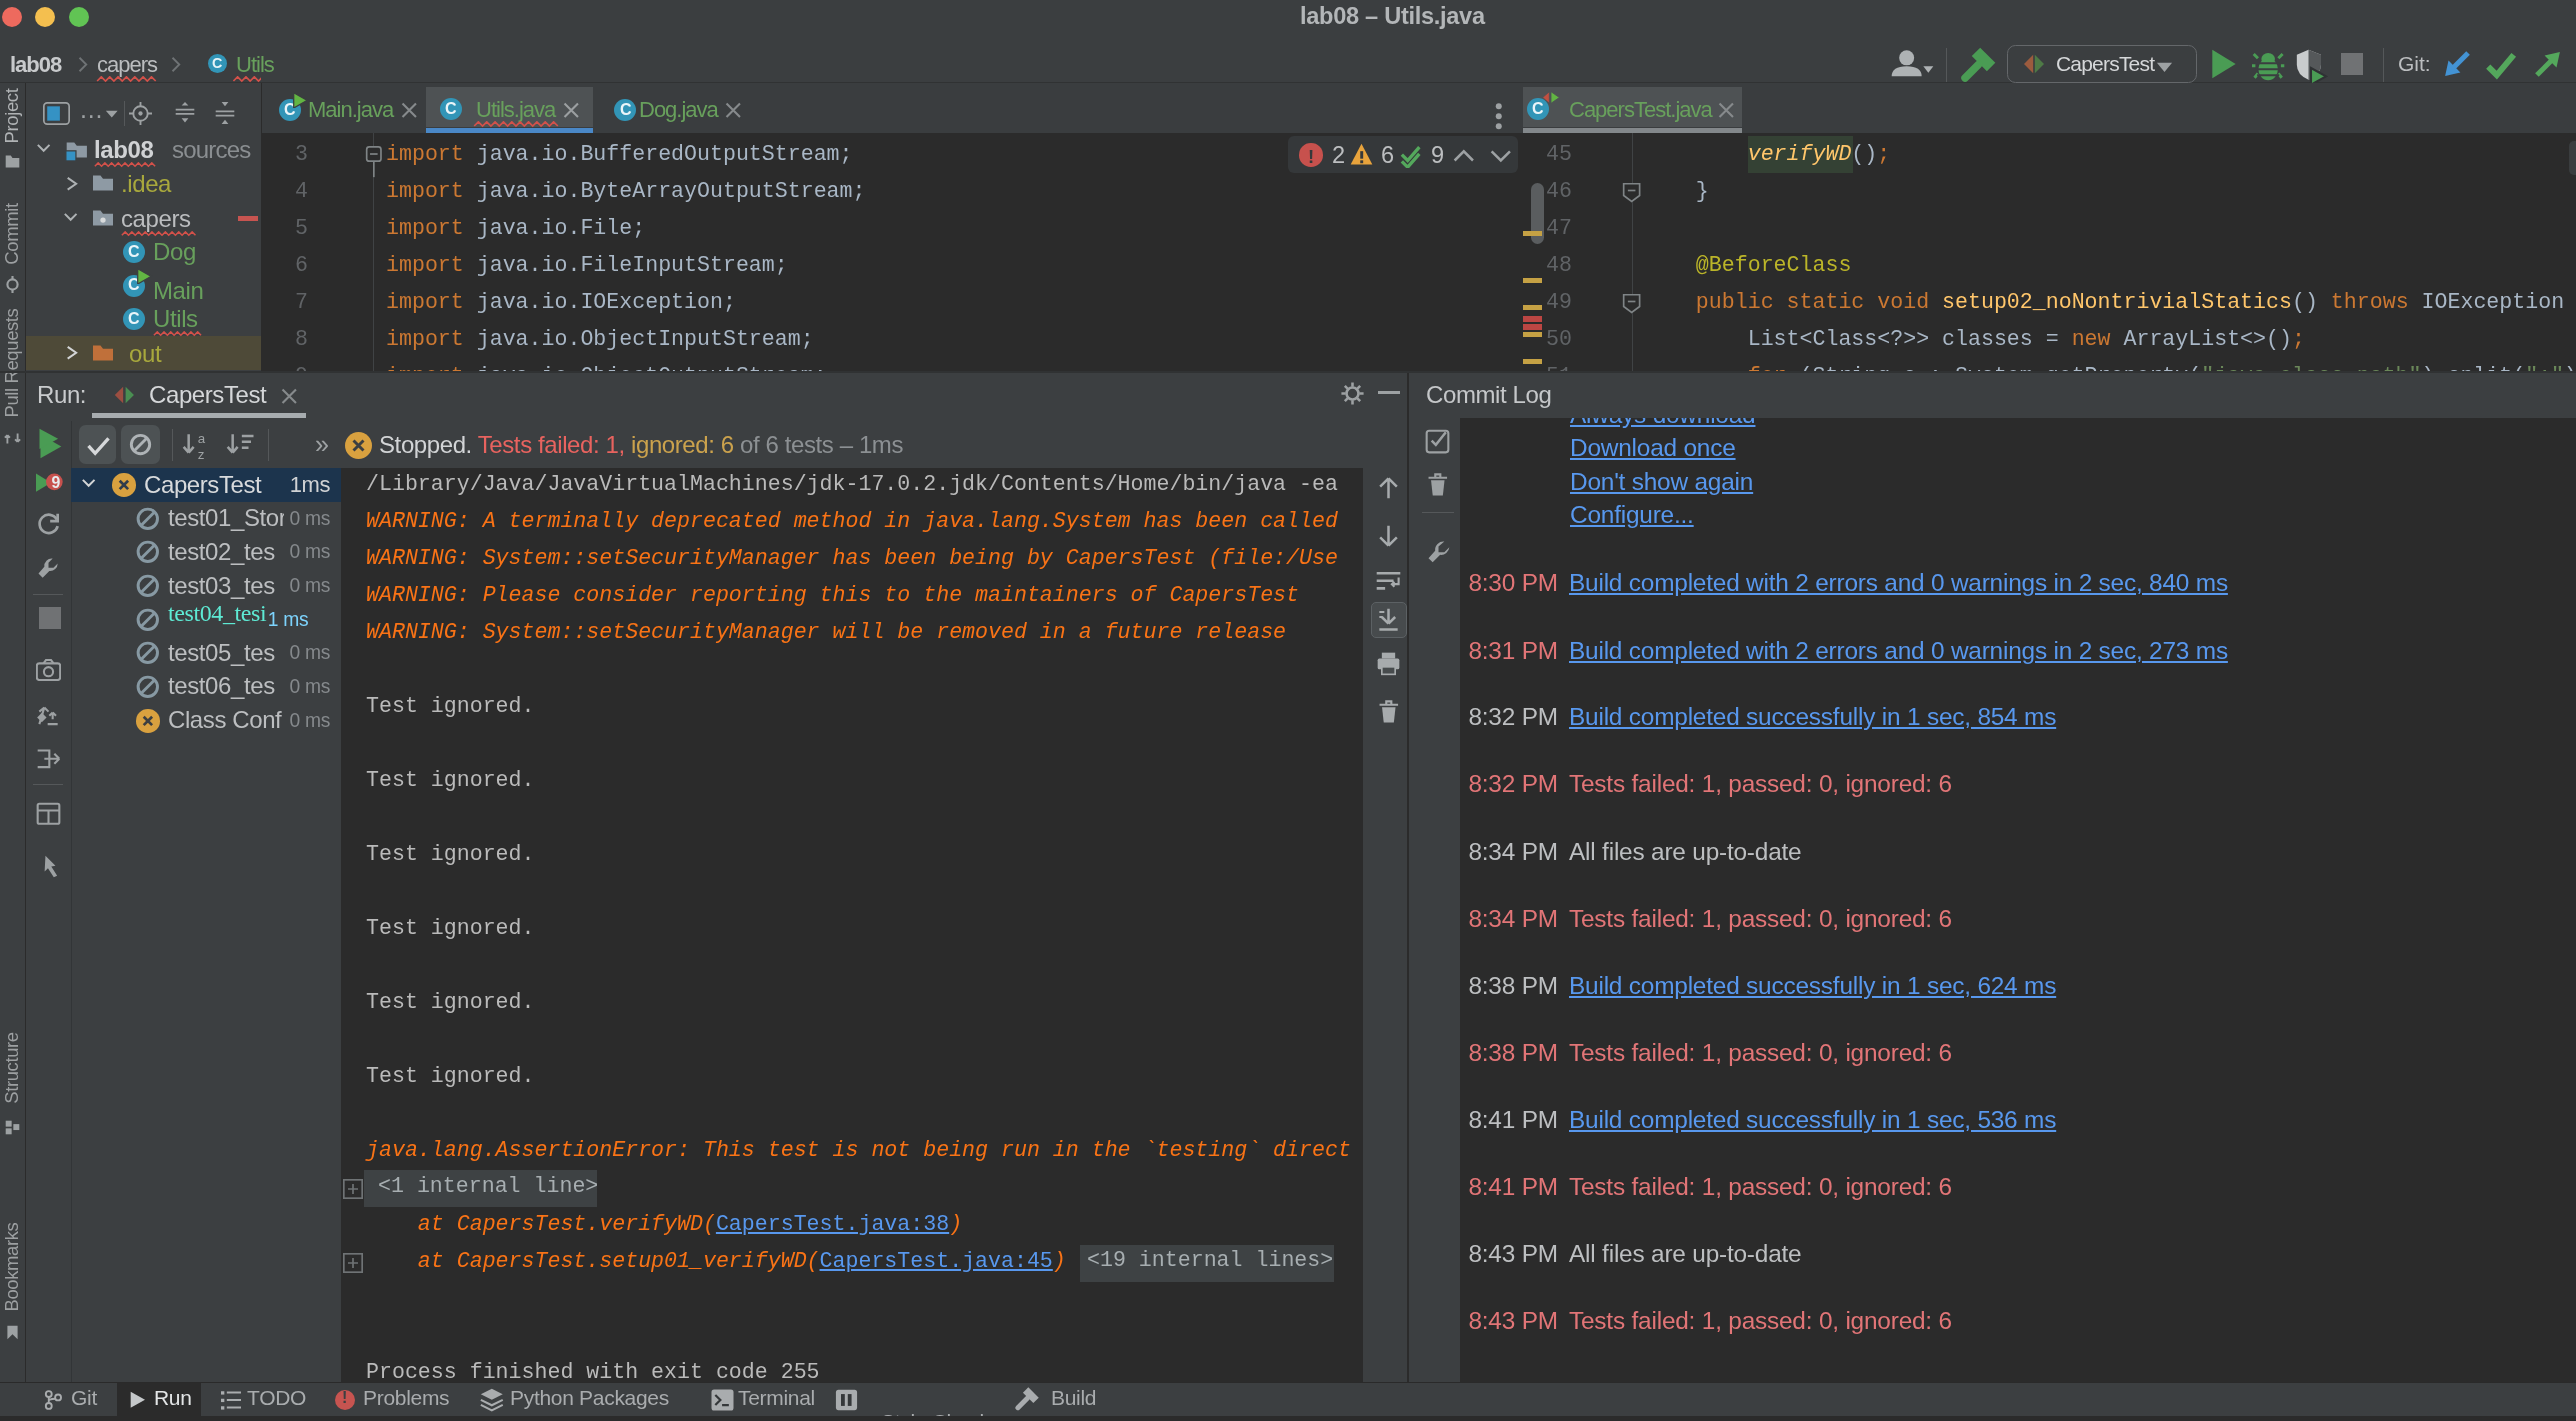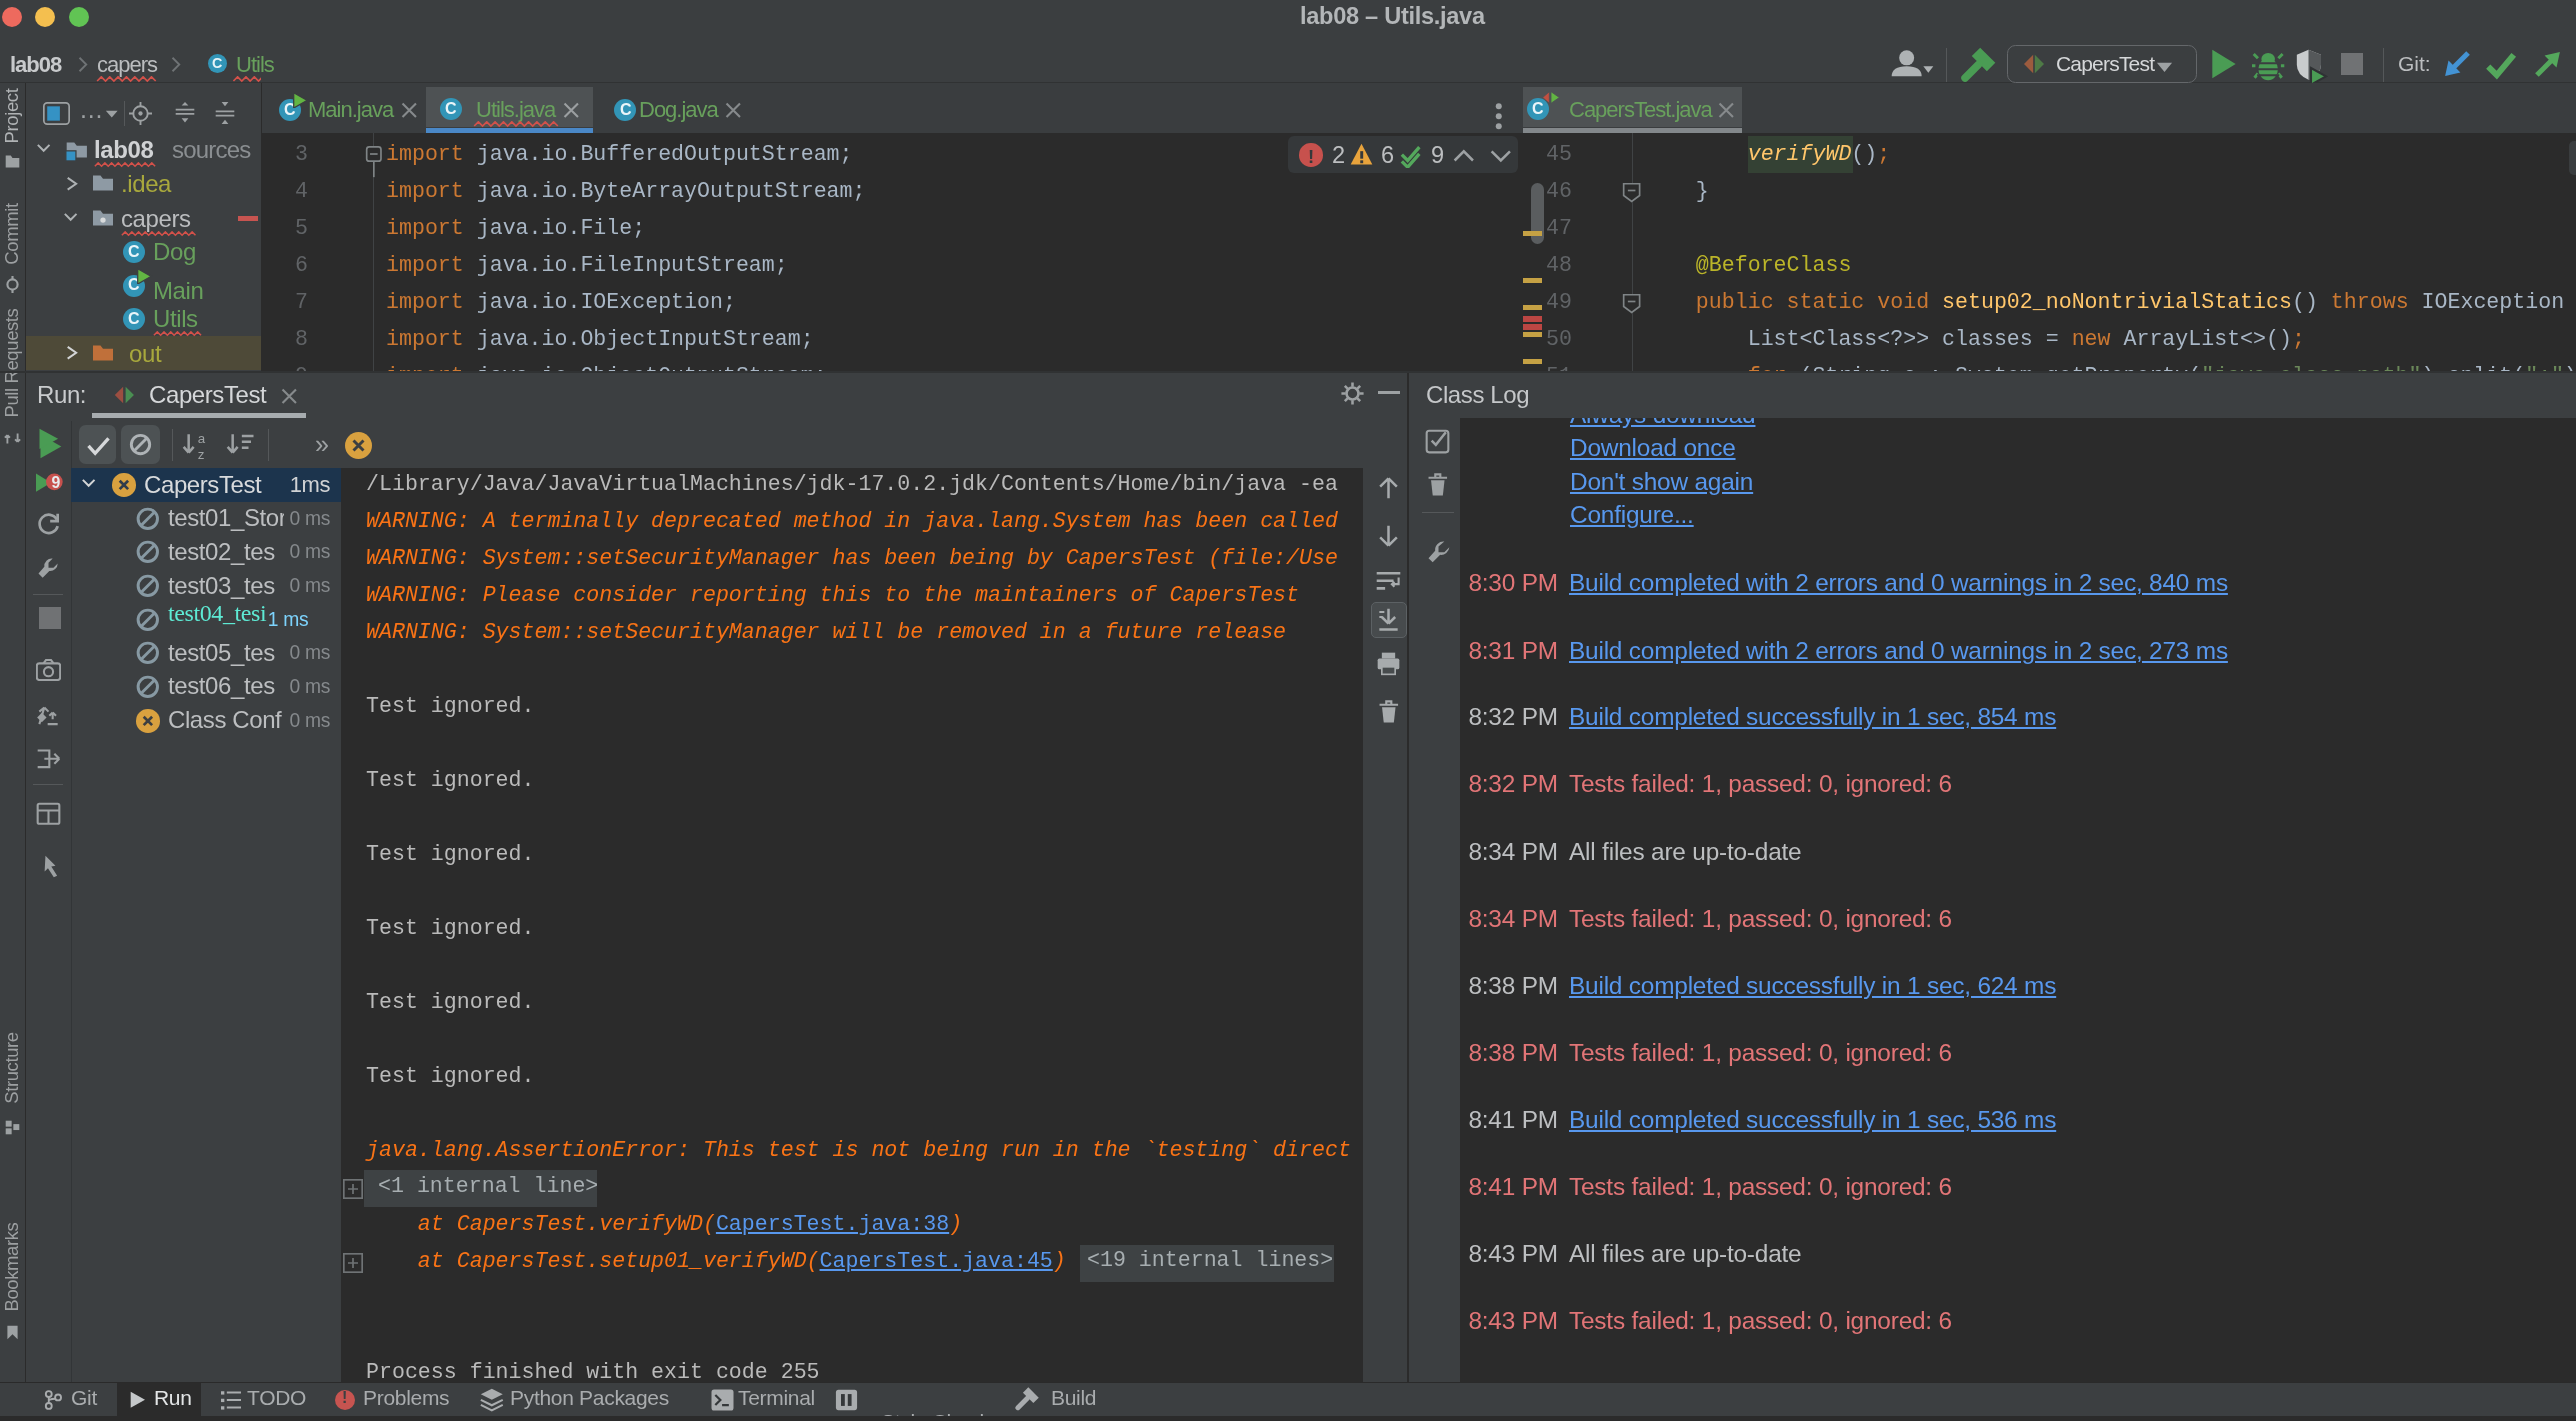--- a/index.html
+++ b/index.html
@@ -404,20 +404,21 @@
   <svg class="abs" style="left:200px;top:58px;" width="30" height="30" viewBox="0 0 36 36">
     <path d="M8 4 L8 26 M8 26 L2 19 M8 26 L14 19" stroke="#9da1a3" stroke-width="3" fill="none"></path>
     <path d="M19 6 L33 6 M19 13 L30 13 M19 20 L27 20" stroke="#9da1a3" stroke-width="3"></path>
   </svg>
   <div class="abs" style="left:242px;top:56px;width:0.8px;height:32px;background:#55585a;"></div>
   <div class="abs" style="left:289px;top:57px;font-size:25px;color:#9da1a3;">»</div>
   <div class="abs" style="left:319px;top:59px;width:27px;height:27px;border-radius:50%;background:#d9a13f;"></div>
   <svg class="abs" style="left:325px;top:65px;" width="15" height="15" viewBox="0 0 18 18">
       <path d="M3 3 L15 15 M15 3 L3 15" stroke="#3c3f41" stroke-width="3.5"></path>
     </svg>
+  <div class="abs ui" style="left:353px;top:58px;color:#d2d4d6;">Stopped. <span style="color:#e8635f;">Tests failed: 1, </span><span style="color:#cba24d;">ignored: 6 </span><span style="color:#8c9093;">of 6 tests – 1ms</span></div>
 
   <div class="abs" style="left:45px;top:48px;width:0.8px;height:962px;background:#323537;"></div>
   <svg class="abs" style="left:11px;top:54px;" width="23.6" height="23.6" viewBox="0 0 28 28">
       <path d="M3 2 L25 14 L3 26 Z" fill="#4a9c54"></path>
     </svg>
   <svg class="abs" style="left:8.4px;top:98px;" width="29" height="25" viewBox="0 0 34 30">
     <path d="M2 3 L20 14 L2 25 Z" fill="#4a9c54"></path>
     <circle cx="24" cy="13" r="10" fill="#c7514d"></circle>
     <text x="20.5" y="20" font-family="Liberation Sans" font-weight="bold" font-size="19" fill="#e8eaec">9</text>
   </svg>
@@ -569,21 +570,21 @@
     <rect x="7" y="2" width="16" height="7" fill="#a7abad"></rect>
     <rect x="7" y="19" width="16" height="9" fill="#474b4d" stroke="#a7abad" stroke-width="2"></rect>
   </svg>
   <svg class="abs" style="left:1351px;top:325px;" width="23.6" height="27" viewBox="0 0 28 32">
     <path d="M3 8 L25 8 M11 8 L11 4 L17 4 L17 8" stroke="#a7abad" stroke-width="2.5" fill="none"></path>
     <path d="M6 11 L8 29 L20 29 L22 11 Z" fill="#a7abad"></path>
   </svg>
 </div>
 
 <div class="abs" id="eventlog" style="left:1410px;top:373px;width:1166px;height:1010px;background:#3c3f41;overflow:hidden;">
-  <div class="abs ui" style="left:16px;top:7.6px;color:#c5c7c9;">Class Log</div>
+  <div class="abs ui" style="left:16px;top:7.6px;color:#c5c7c9;">Commit Log</div>
 
   <svg class="abs" style="left:15px;top:56px;" width="25" height="25" viewBox="0 0 30 30">
     <rect x="2" y="2" width="26" height="26" rx="3" fill="none" stroke="#9da1a3" stroke-width="2.5"></rect>
     <path d="M8 14 L13 19 L25 4" stroke="#9da1a3" stroke-width="3" fill="none"></path>
   </svg>
   <svg class="abs" style="left:16px;top:98px;" width="23.6" height="27" viewBox="0 0 28 32">
     <path d="M3 8 L25 8 M11 8 L11 4 L17 4 L17 8" stroke="#9da1a3" stroke-width="2.5" fill="none"></path>
     <path d="M6 11 L8 29 L20 29 L22 11 Z" fill="#9da1a3"></path>
   </svg>
   <div class="abs" style="left:11.8px;top:139px;width:32px;height:0.8px;background:#55585a;"></div>

